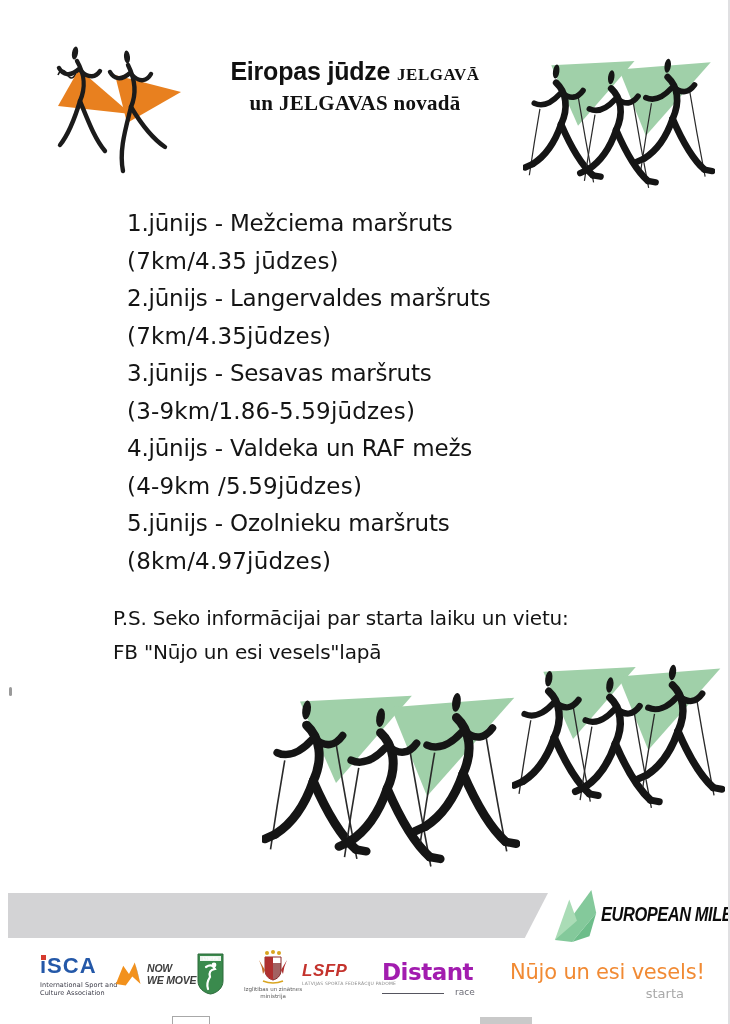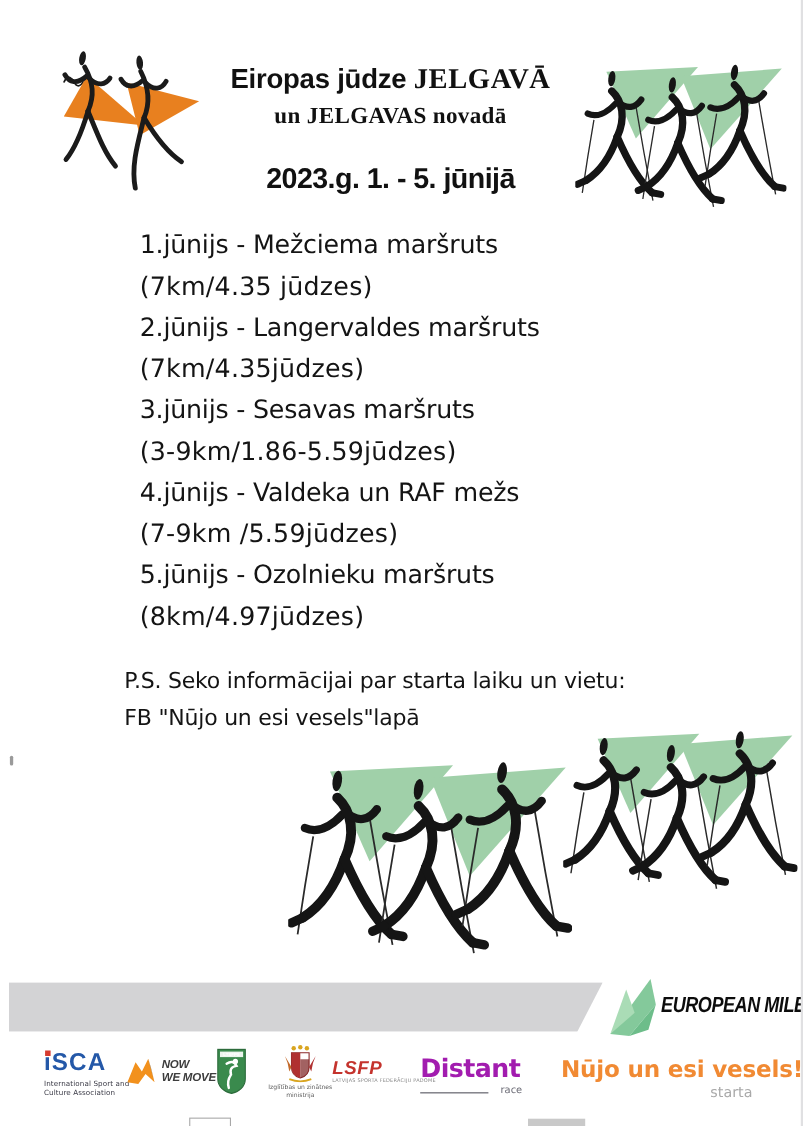--- a/index.html
+++ b/index.html
@@ -2,21 +2,21 @@
 <html><head>
 <meta charset="utf-8">
 <style>
   html,body{margin:0;padding:0;background:#fff;}
   .page{position:relative;width:730px;height:1024px;background:#ffffff;overflow:hidden;
         font-family:"DejaVu Sans",sans-serif;color:#111;border-right:2px solid #e0e0e2;box-sizing:border-box;}
 
   
   .title-block{position:absolute;left:170px;top:56px;width:370px;text-align:center;line-height:1.25;}
   .title-sans{font-family:"Liberation Sans",sans-serif;font-weight:bold;font-size:25px;letter-spacing:-0.2px;}
-  .title-serif{font-family:"Liberation Serif",serif;font-weight:bold;font-size:26px;letter-spacing:0.5px;}
+  .title-serif{font-family:"Liberation Serif",serif;font-weight:bold;font-size:17px;letter-spacing:0.5px;}
   .title-line2{font-family:"Liberation Serif",serif;font-weight:bold;font-size:21px;margin-top:3px;letter-spacing:0.3px;}
   .date-line{position:absolute;left:170px;top:147px;width:370px;text-align:center;
              font-family:"Liberation Sans",sans-serif;font-weight:bold;font-size:26px;letter-spacing:-0.5px;}
 
   
   .routes{position:absolute;left:127px;top:205px;width:500px;font-weight:normal;font-size:23px;
           line-height:37.5px;letter-spacing:-0.2px;white-space:nowrap;color:#141414;}
   .routes .dist{letter-spacing:0.2px;}
 
   
@@ -53,21 +53,21 @@
             font-size:10.5px;line-height:1.15;color:#3d3d3d;letter-spacing:-0.2px;}
   .shield-txt{fill:#ffffff;font-family:"Liberation Sans",sans-serif;font-size:4px;font-weight:bold;}
   .ministry-cap{font-size:5.5px;color:#5a5a5a;text-align:center;line-height:1.35;margin-top:2px;}
   .lsfp-word{font-family:Liberation Sans, sans-serif;font-weight:bold;font-style:italic;
              font-size:17px;color:#c4332d;letter-spacing:0.5px;line-height:1;}
   .lsfp-sub{font-size:4.5px;color:#8a8a8a;margin-top:2px;letter-spacing:0.2px;white-space:nowrap;}
   .distant-word{font-weight:bold;font-size:23px;color:#a21caf;letter-spacing:-0.5px;line-height:1;}
   .distant-row{display:flex;align-items:flex-end;gap:11px;margin-top:4px;}
   .distant-line{width:62px;border-top:1.5px solid #55555f;margin-bottom:3px;}
   .distant-sub{font-size:9px;color:#6b6b75;line-height:1;}
-  .nujo-word{font-weight:bold;font-size:21px;color:#f18a33;letter-spacing:-0.2px;line-height:1;white-space:nowrap;}
+  .nujo-word{font-weight:normal;font-size:21px;color:#f18a33;letter-spacing:-0.2px;line-height:1;white-space:nowrap;}
   .nujo-sub{font-size:13px;color:#a9a9a9;text-align:right;margin-top:3px;}
 
   
   .speck{position:absolute;left:9px;top:687px;width:3px;height:9px;background:#9a9a9a;border-radius:2px;}
   .stub1{position:absolute;left:172px;top:1016px;width:36px;height:10px;background:#fff;border:1.5px solid #a8a8a8;}
   .stub2{position:absolute;left:480px;top:1017px;width:52px;height:9px;background:#c9c9c9;}
 </style>
 </head>
 <body>
 
@@ -123,31 +123,30 @@
     <use href="#wgroup"></use>
   </svg>
 
   <div class="title-block">
     <div class="title-sans">
       <span>Eiropas jūdze</span>
       <span class="title-serif">JELGAVĀ</span>
     </div>
     <div class="title-line2">un JELGAVAS novadā</div>
   </div>
-  <div class="date-line">2023.g. 1. - 5. jūnijā</div>
 
   <div class="routes">
     <div>1.jūnijs - Mežciema maršruts</div>
     <div class="dist">(7km/4.35 jūdzes)</div>
     <div>2.jūnijs - Langervaldes maršruts</div>
     <div class="dist">(7km/4.35jūdzes)</div>
     <div>3.jūnijs - Sesavas maršruts</div>
     <div class="dist">(3-9km/1.86-5.59jūdzes)</div>
     <div>4.jūnijs - Valdeka un RAF mežs</div>
-    <div class="dist">(7-9km /5.59jūdzes)</div>
+    <div class="dist">(4-9km /5.59jūdzes)</div>
     <div>5.jūnijs - Ozolnieku maršruts</div>
     <div class="dist">(8km/4.97jūdzes)</div>
   </div>
 
   <div class="ps">
     <div>P.S. Seko informācijai par starta laiku un vietu:</div>
     <div>FB "Nūjo un esi vesels"lapā</div>
   </div>
 
   <div class="speck"></div>

